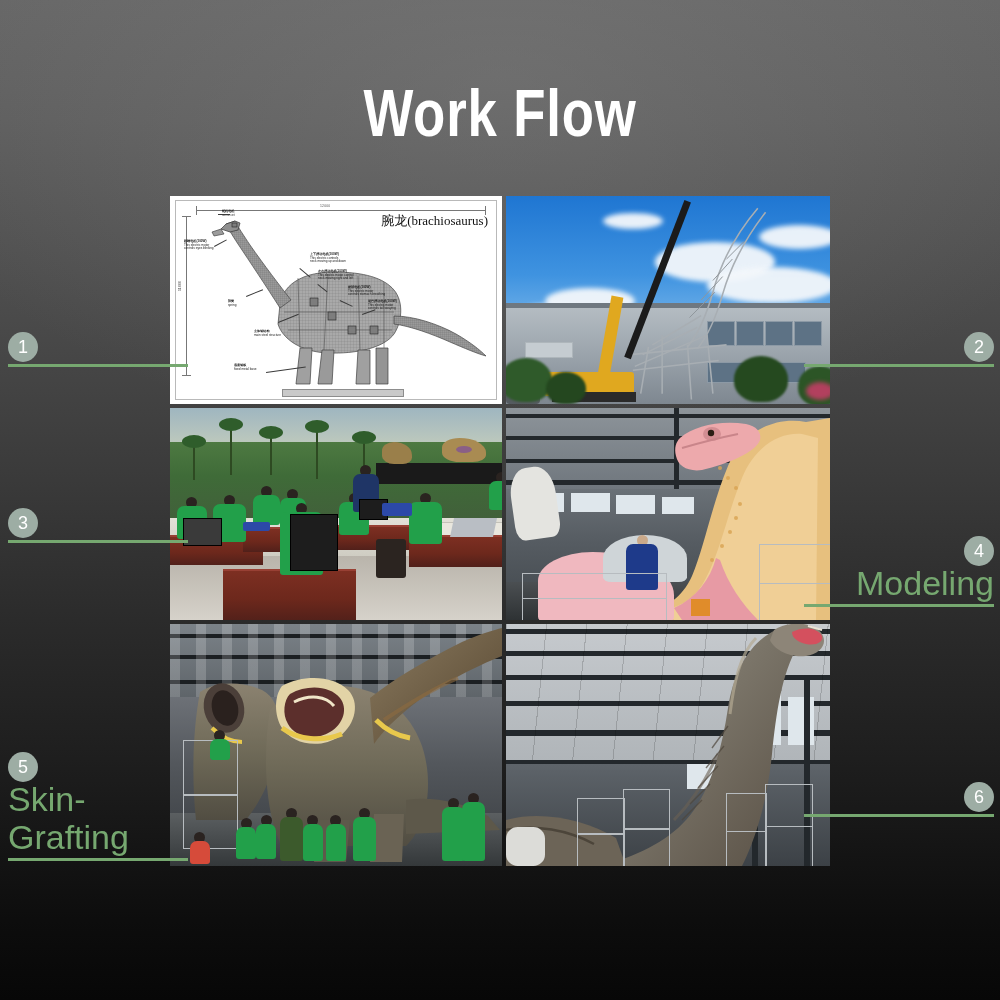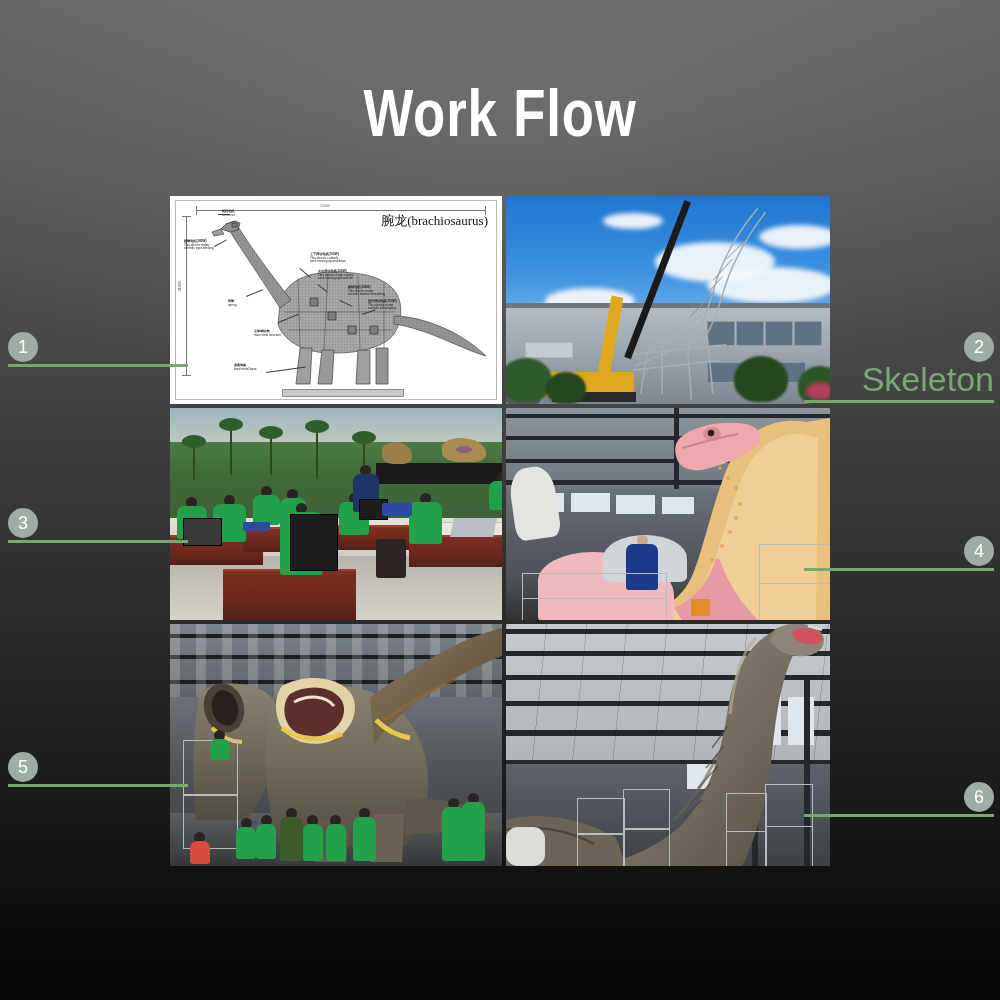--- a/index.html
+++ b/index.html
@@ -517,36 +517,38 @@
 
   </div>
 
   <div class="step left" style="top:332px;">
     <div class="badge">1</div>
     <div class="rule"></div>
   </div>
 
   <div class="step right" style="top:332px;">
     <div class="badge">2</div>
-    <div class="steplabel">Skeleton</div>
     <div class="rule"></div>
   </div>
 
   <div class="step left" style="top:508px;">
     <div class="badge">3</div>
     <div class="rule"></div>
   </div>
 
   <div class="step right" style="top:536px;">
     <div class="badge">4</div>
+    <div class="steplabel">Modeling</div>
     <div class="rule"></div>
   </div>
 
   <div class="step left" style="top:752px;">
     <div class="badge">5</div>
+    <div class="steplabel">Skin-
+Grafting</div>
     <div class="rule"></div>
   </div>
 
   <div class="step right" style="top:782px;">
     <div class="badge">6</div>
     <div class="rule"></div>
   </div>
 
 </div>
 

